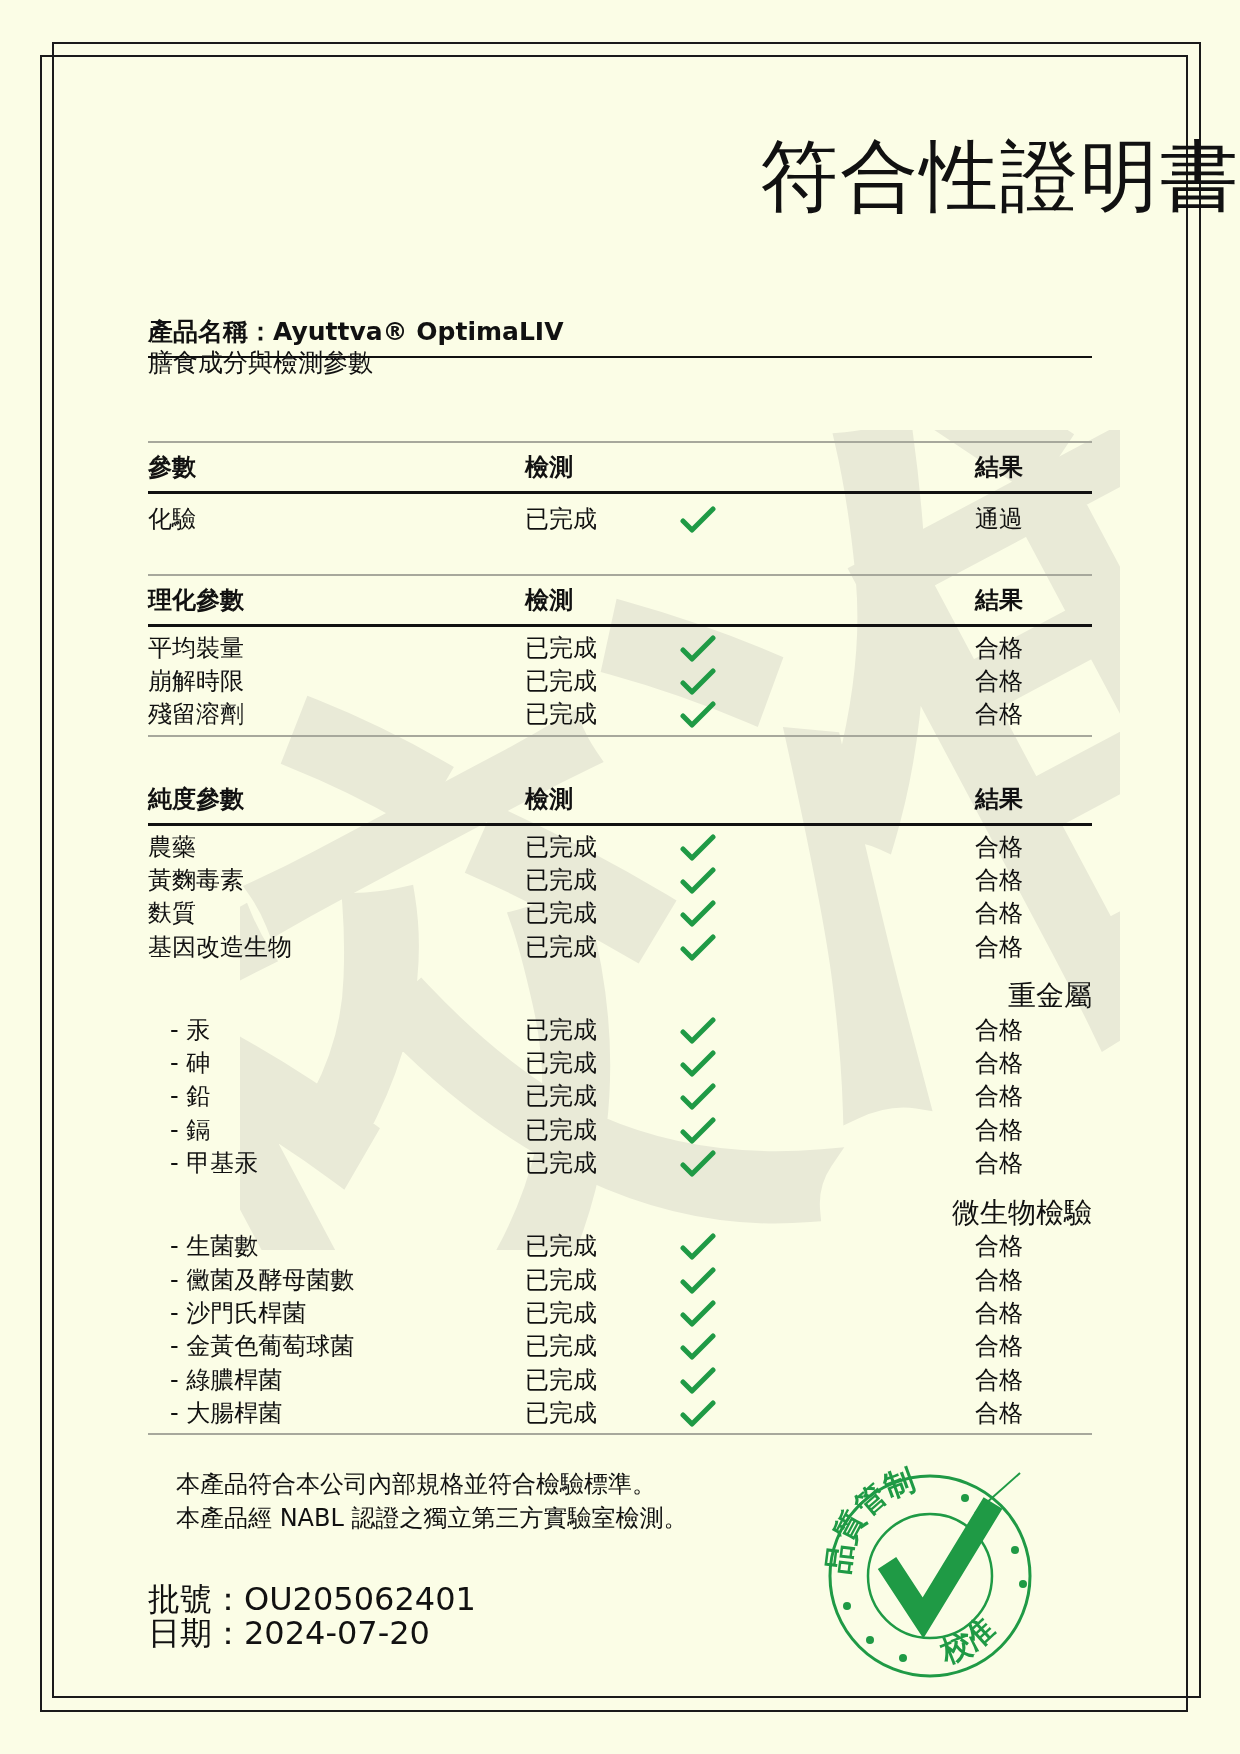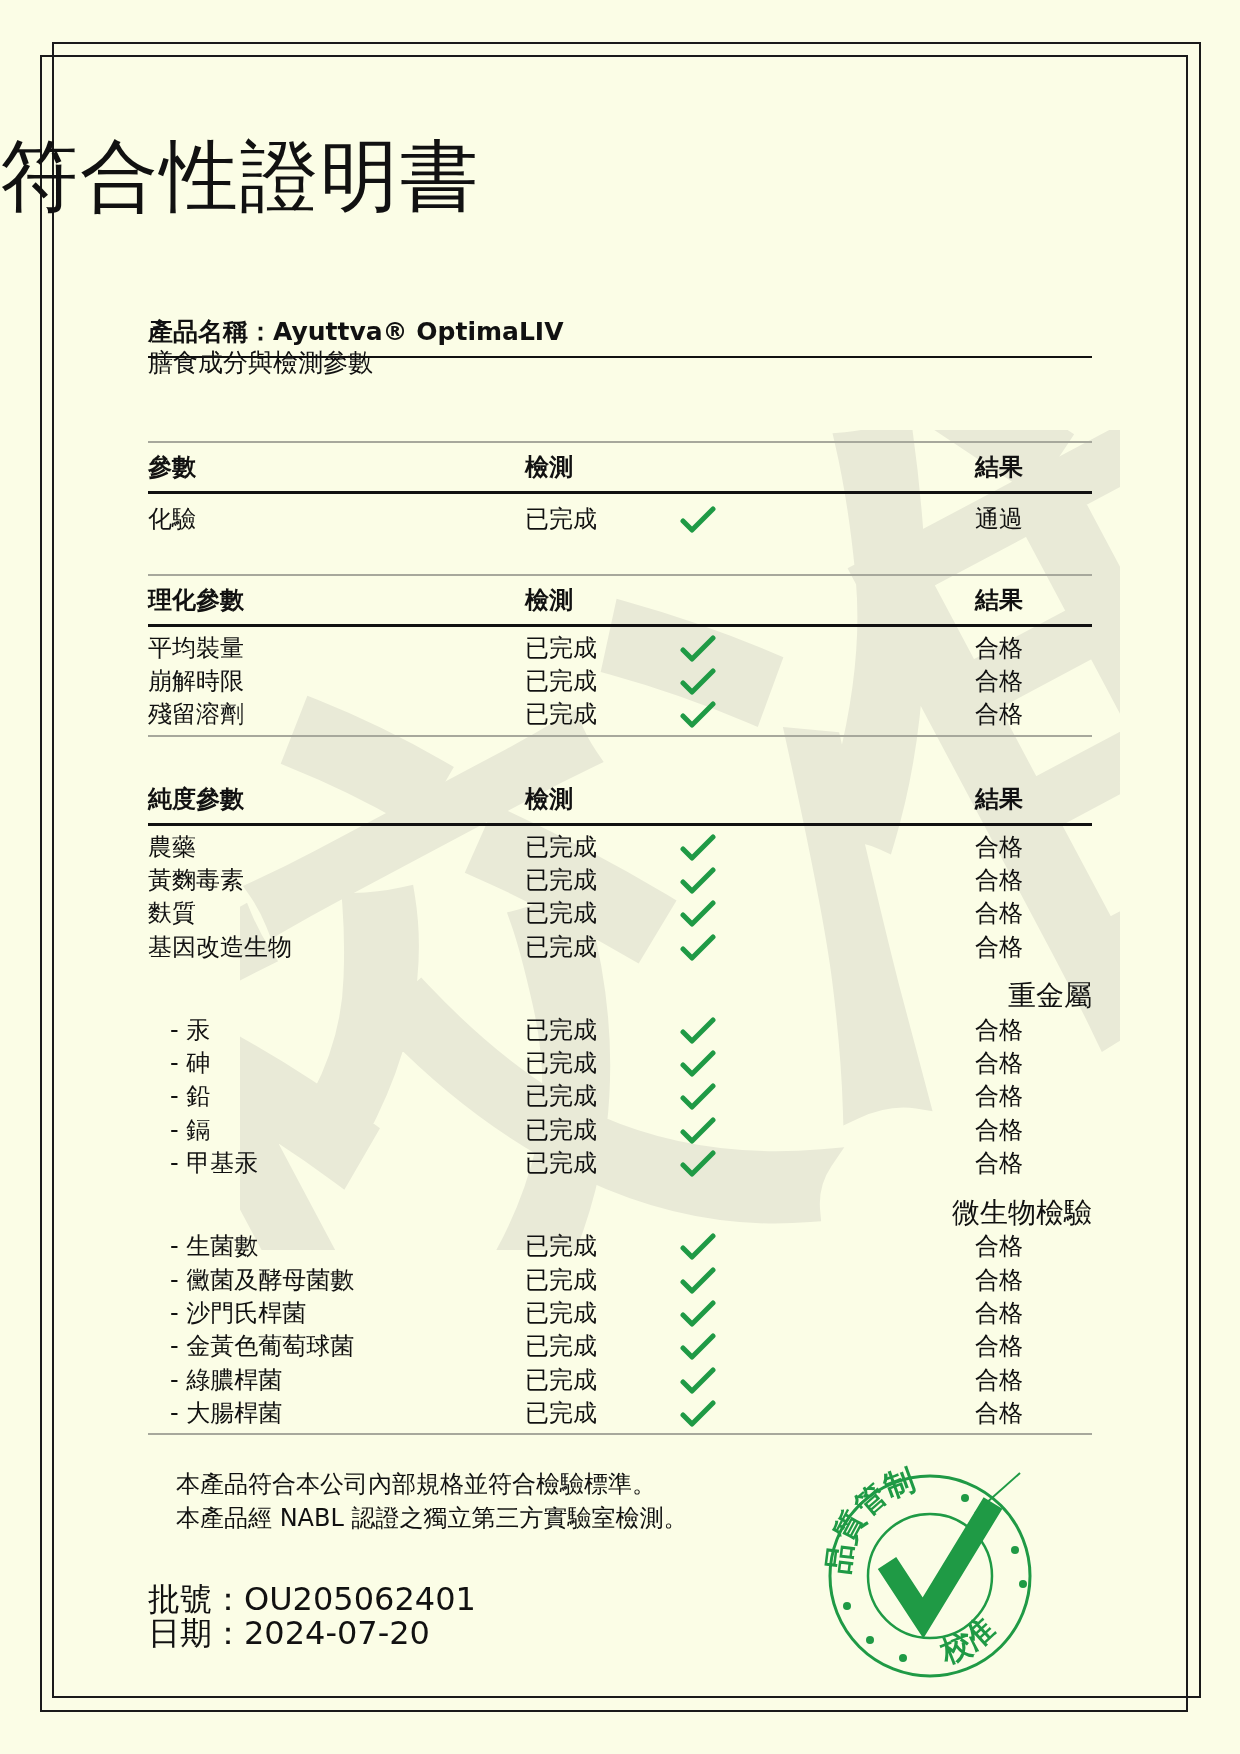--- a/index.html
+++ b/index.html
@@ -6,21 +6,21 @@
   body {
     width:1240px; height:1754px; background:#fbfde6; position:relative; overflow:hidden;
     font-family:"DejaVu Sans","Liberation Sans",sans-serif; color:#111;
   }
   .frame { position:absolute; border:2px solid #1a1a1a; box-sizing:border-box; }
   .frame-a { left:52px; top:42px; width:1149px; height:1656px; }
   .frame-b { left:40px; top:55px; width:1148px; height:1657px; }
 
   .watermark { position:absolute; left:240px; top:430px; width:880px; height:820px; pointer-events:none; }
 
-  .title { position:absolute; left:0; width:1240px; top:125px; text-align:left;
+  .title { position:absolute; left:0; width:1240px; top:125px; text-align:right;
     font-size:78px; font-weight:400; letter-spacing:2px; color:#111; }
 
   .content { position:absolute; left:148px; width:944px; }
 
   .product { top:315px; font-size:25px; font-weight:700; }
   .product-rule { position:absolute; left:148px; width:944px; top:356px; height:2px; background:#111; }
   .subtitle { top:346px; font-size:25px; font-weight:400; }
 
   .section { position:absolute; left:148px; width:944px; }
   .sec-top { height:2px; background:#a7a89c; }

